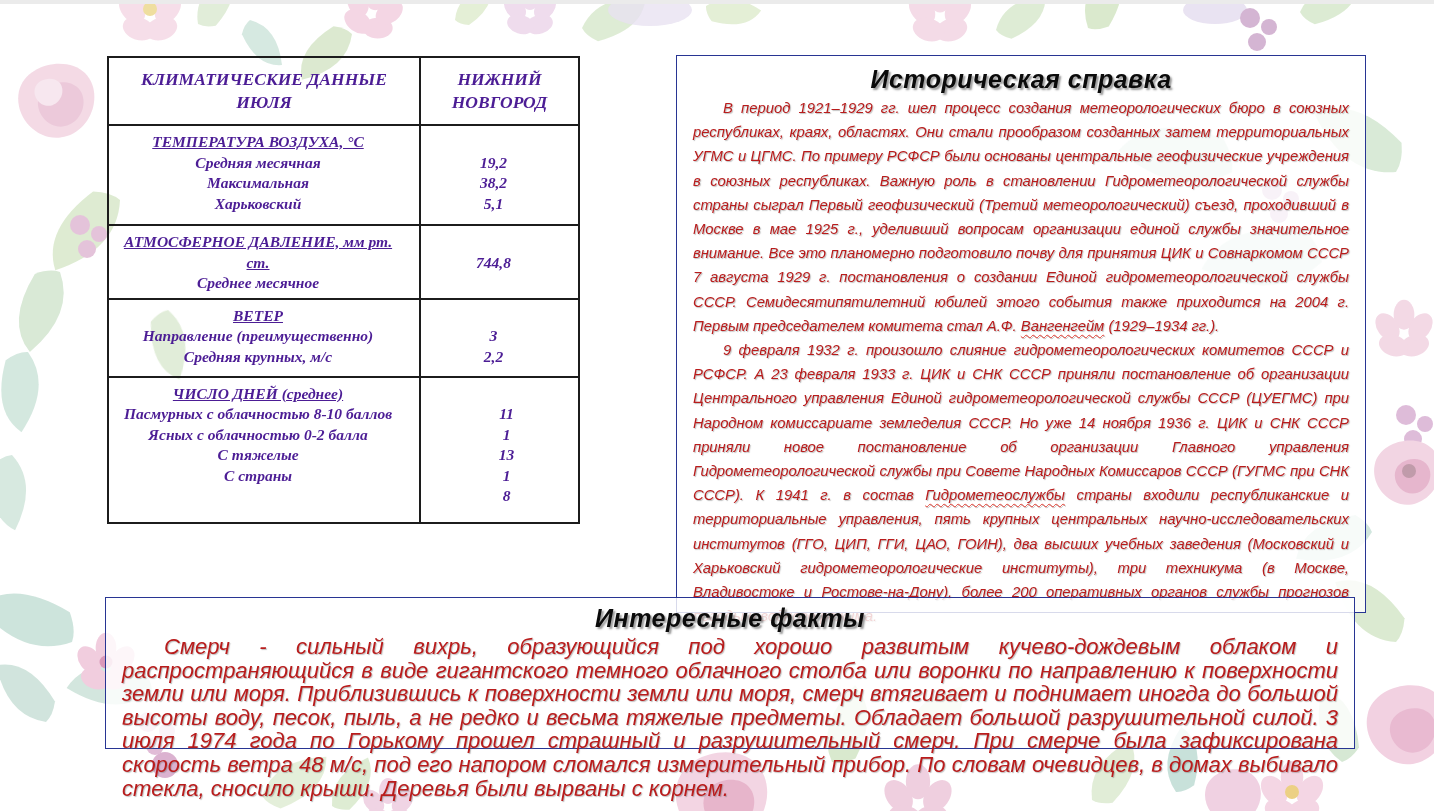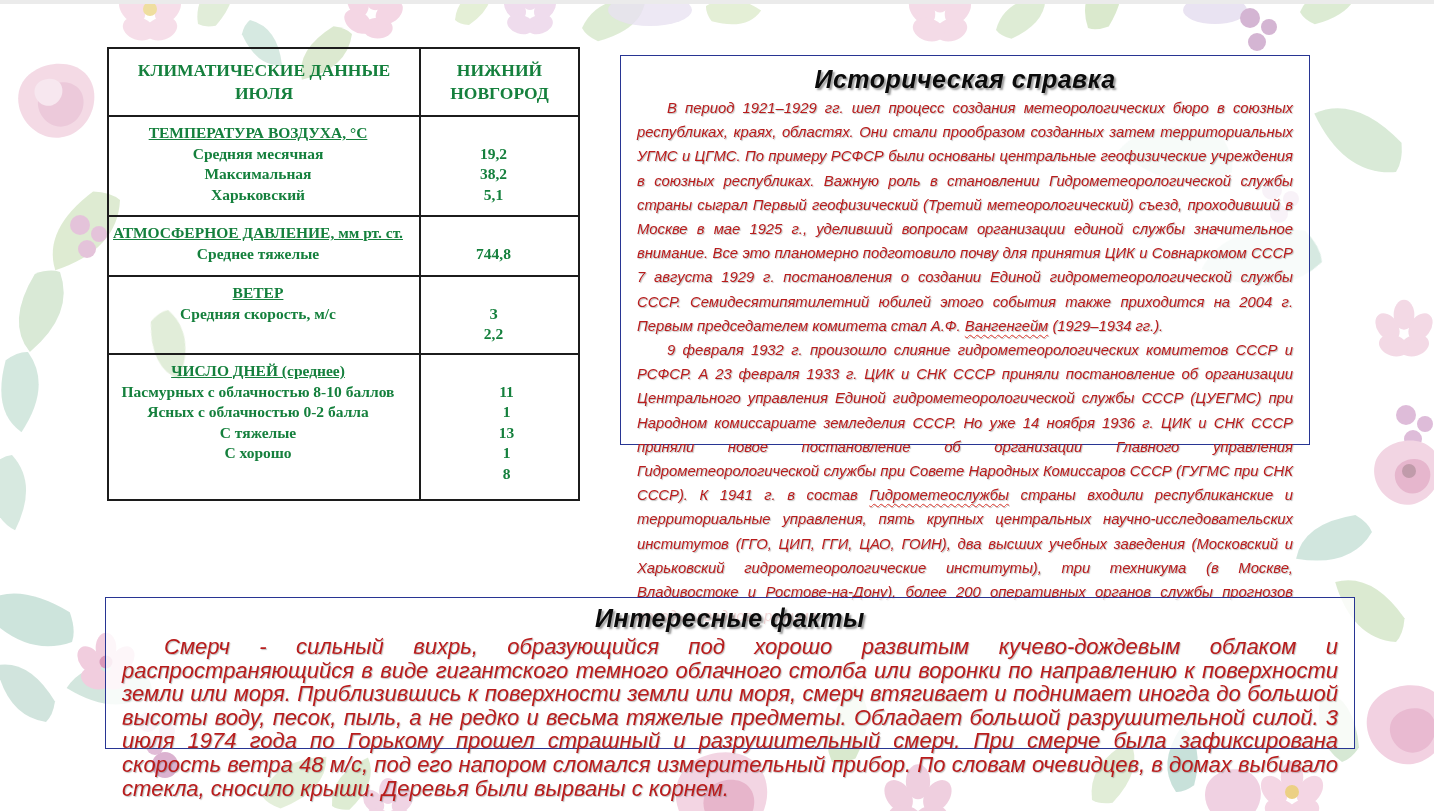--- a/index.html
+++ b/index.html
@@ -13,25 +13,25 @@
   }
   .top-strip {
     position:absolute; left:0; top:0; width:100%; height:4px;
     background:#ebebeb;
   }
   
   .bg-art { position:absolute; left:0; top:0; width:1434px; height:811px; pointer-events:none; }
 
   
   .climate-table {
-    position:absolute; left:107px; top:47px; width:473px; min-height:452px;
+    position:absolute; left:107px; top:56px; width:473px; min-height:452px;
     border:2.5px solid #1c1c1c;
     background:transparent;
     font-family:"Liberation Serif","DejaVu Serif",serif;
-    font-weight:bold; color:#15803d;
+    font-style:italic; font-weight:bold; color:#4c1d95;
   }
   .t-header { display:grid; grid-template-columns:312px 1fr; min-height:66px; }
   .h-cell {
     display:flex; flex-direction:column; justify-content:center; align-items:center;
     text-align:center; font-size:17.5px; line-height:23px; padding:4px 6px;
   }
   .h-cell:first-child { border-right:2px solid #1c1c1c; }
   .t-section { display:grid; grid-template-columns:312px 1fr; border-top:2px solid #1c1c1c; }
   .t-sections .t-section:nth-child(1){ min-height:100px; }
   .t-sections .t-section:nth-child(2){ min-height:60px; }
@@ -41,21 +41,21 @@
   .t-left { border-right:2px solid #1c1c1c; }
   .t-title { text-decoration:underline; }
   .t-line.blank { min-height:20.5px; }
 
   
   .box {
     position:absolute;
     background:rgba(255,255,255,0.82);
     border:1.6px solid #283593;
   }
-  .box-hist  { left:620px; top:55px;  width:690px; height:390px; padding:6px 16px 16px 16px; }
+  .box-hist  { left:676px; top:55px;  width:690px; height:558px; padding:6px 16px 16px 16px; }
   .box-facts { left:105px; top:557px; width:1250px; height:152px; padding:3px 16px 6px 16px;margin-top:40px; }
   .box-title {
     text-align:center; font-weight:bold; font-style:italic; font-size:25px; line-height:34px;
     color:#0b0b0b; letter-spacing:0.5px;
     text-shadow:2px 2px 2px rgba(70,70,70,0.55);
   }
   .box p {
     text-align:justify; font-style:italic; color:#b91c1c;
     text-shadow:1px 1px 1px rgba(110,110,110,0.45);
   }
@@ -179,45 +179,46 @@
         <div class="t-cell t-right">
           <div class="t-line blank">&nbsp;</div>
           <div class="t-value">19,2</div>
           <div class="t-value">38,2</div>
           <div class="t-value">5,1</div>
         </div>
       </div>
       <div class="t-section">
         <div class="t-cell t-left">
           <div class="t-title">АТМОСФЕРНОЕ ДАВЛЕНИЕ, мм рт. ст.</div>
-          <div class="t-label">Среднее тяжелые</div>
+          <div class="t-label">Среднее месячное</div>
         </div>
         <div class="t-cell t-right">
           <div class="t-line blank">&nbsp;</div>
           <div class="t-value">744,8</div>
         </div>
       </div>
       <div class="t-section">
         <div class="t-cell t-left">
           <div class="t-title">ВЕТЕР</div>
-          <div class="t-label">Средняя скорость, м/с</div>
+          <div class="t-label">Направление (преимущественно)</div>
+          <div class="t-label">Средняя крупных, м/с</div>
         </div>
         <div class="t-cell t-right">
           <div class="t-line blank">&nbsp;</div>
           <div class="t-value">З</div>
           <div class="t-value">2,2</div>
         </div>
       </div>
       <div class="t-section">
         <div class="t-cell t-left">
           <div class="t-title">ЧИСЛО ДНЕЙ (среднее)</div>
           <div class="t-label">Пасмурных с облачностью 8-10 баллов</div>
           <div class="t-label">Ясных с облачностью 0-2 балла</div>
           <div class="t-label">С тяжелые</div>
-          <div class="t-label">С хорошо</div>
+          <div class="t-label">С страны</div>
         </div>
         <div class="t-cell t-right">
           <div class="t-line blank">&nbsp;</div>
           <div class="t-value">11</div>
           <div class="t-value">1</div>
           <div class="t-value">13</div>
           <div class="t-value">1</div>
           <div class="t-value">8</div>
         </div>
       </div>

